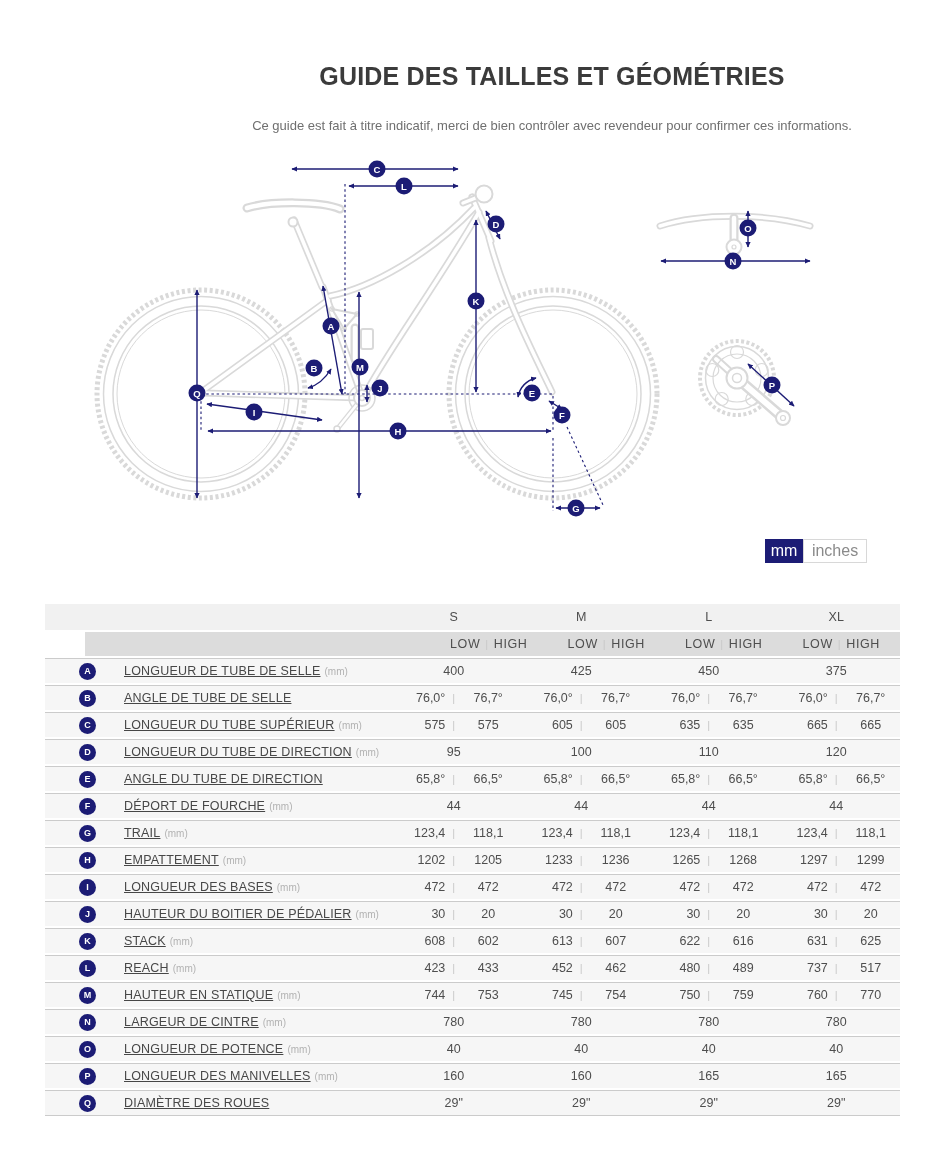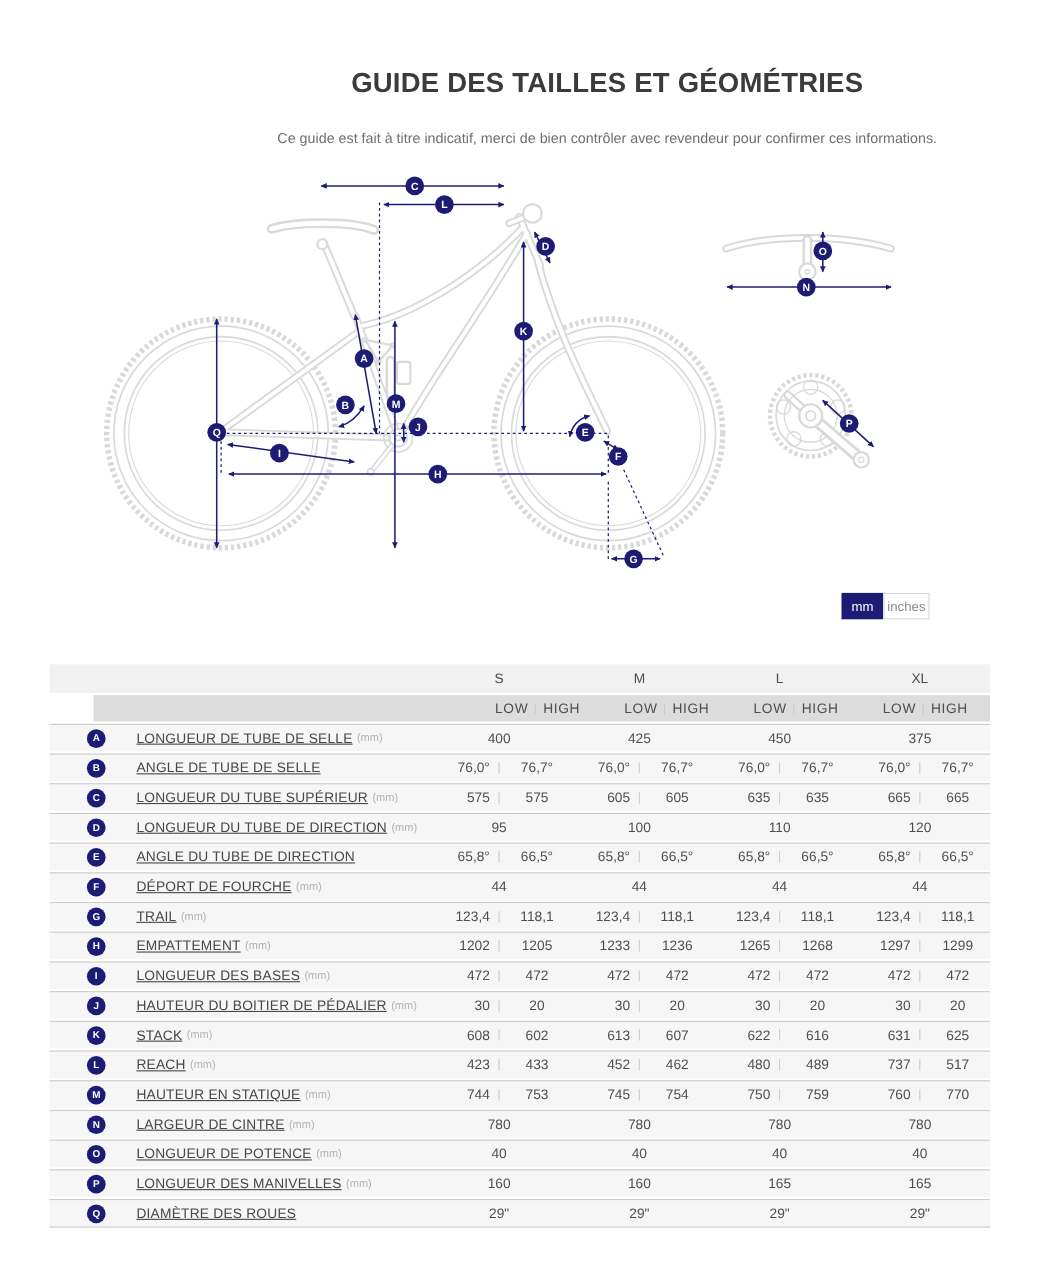--- a/index.html
+++ b/index.html
@@ -14,23 +14,23 @@
   
   .diagram-svg{position:absolute;left:0;top:0;}
   .tube-o{stroke:#d9d9d9;stroke-width:7;fill:none;stroke-linecap:round;}
   .tube-i{stroke:#ffffff;stroke-width:3.6;fill:none;stroke-linecap:round;}
   .thin-g{stroke:#d9d9d9;fill:none;}
   .dim{stroke:#1c1c75;stroke-width:1.4;fill:none;}
   .dashnavy{stroke:#1c1c75;stroke-width:1.1;fill:none;stroke-dasharray:2.5 2.7;}
   .badge-c{fill:#1c1c75;}
   .badge-t{fill:#ffffff;font-size:9.5px;font-weight:bold;text-anchor:middle;font-family:"Liberation Sans",sans-serif;}
   
-  .units-toggle{position:absolute;left:765px;top:539px;display:flex;font-size:12px;}
+  .units-toggle{position:absolute;left:765px;top:539px;display:flex;font-size:16px;}
   .btn-mm{width:38px;height:24px;background:#1c1c75;color:#ffffff;display:flex;align-items:center;justify-content:center;cursor:pointer;}
-  .btn-in{width:42px;height:24px;background:#ffffff;color:#8a8a8a;border:1px solid #d8d8d8;box-sizing:border-box;display:flex;align-items:center;justify-content:center;cursor:pointer;}
+  .btn-in{width:64px;height:24px;background:#ffffff;color:#8a8a8a;border:1px solid #d8d8d8;box-sizing:border-box;display:flex;align-items:center;justify-content:center;cursor:pointer;}
   
   .geo-table{position:absolute;left:45px;top:604px;width:855px;}
   .thead1{display:flex;height:26px;background:#f1f1f1;align-items:center;}
   .thead2{display:flex;height:24px;background:#dcdcdc;margin-top:2px;align-items:center;margin-left:40px;}
   .label-col{width:345px;box-sizing:border-box;padding-left:34px;display:flex;align-items:center;}
   .vcol{flex:1;display:flex;align-items:center;justify-content:center;}
   .size-cell{font-size:14px;color:#b5b5b5;}
   .lh-cell{font-size:9px;color:#4f4f4f;letter-spacing:0.6px;}
   .lh-cell .sep{margin:0 5px;}
   .trow{display:flex;height:24px;background:#f6f6f6;border-top:1px solid #cbcbcb;margin-top:2px;align-items:center;}

